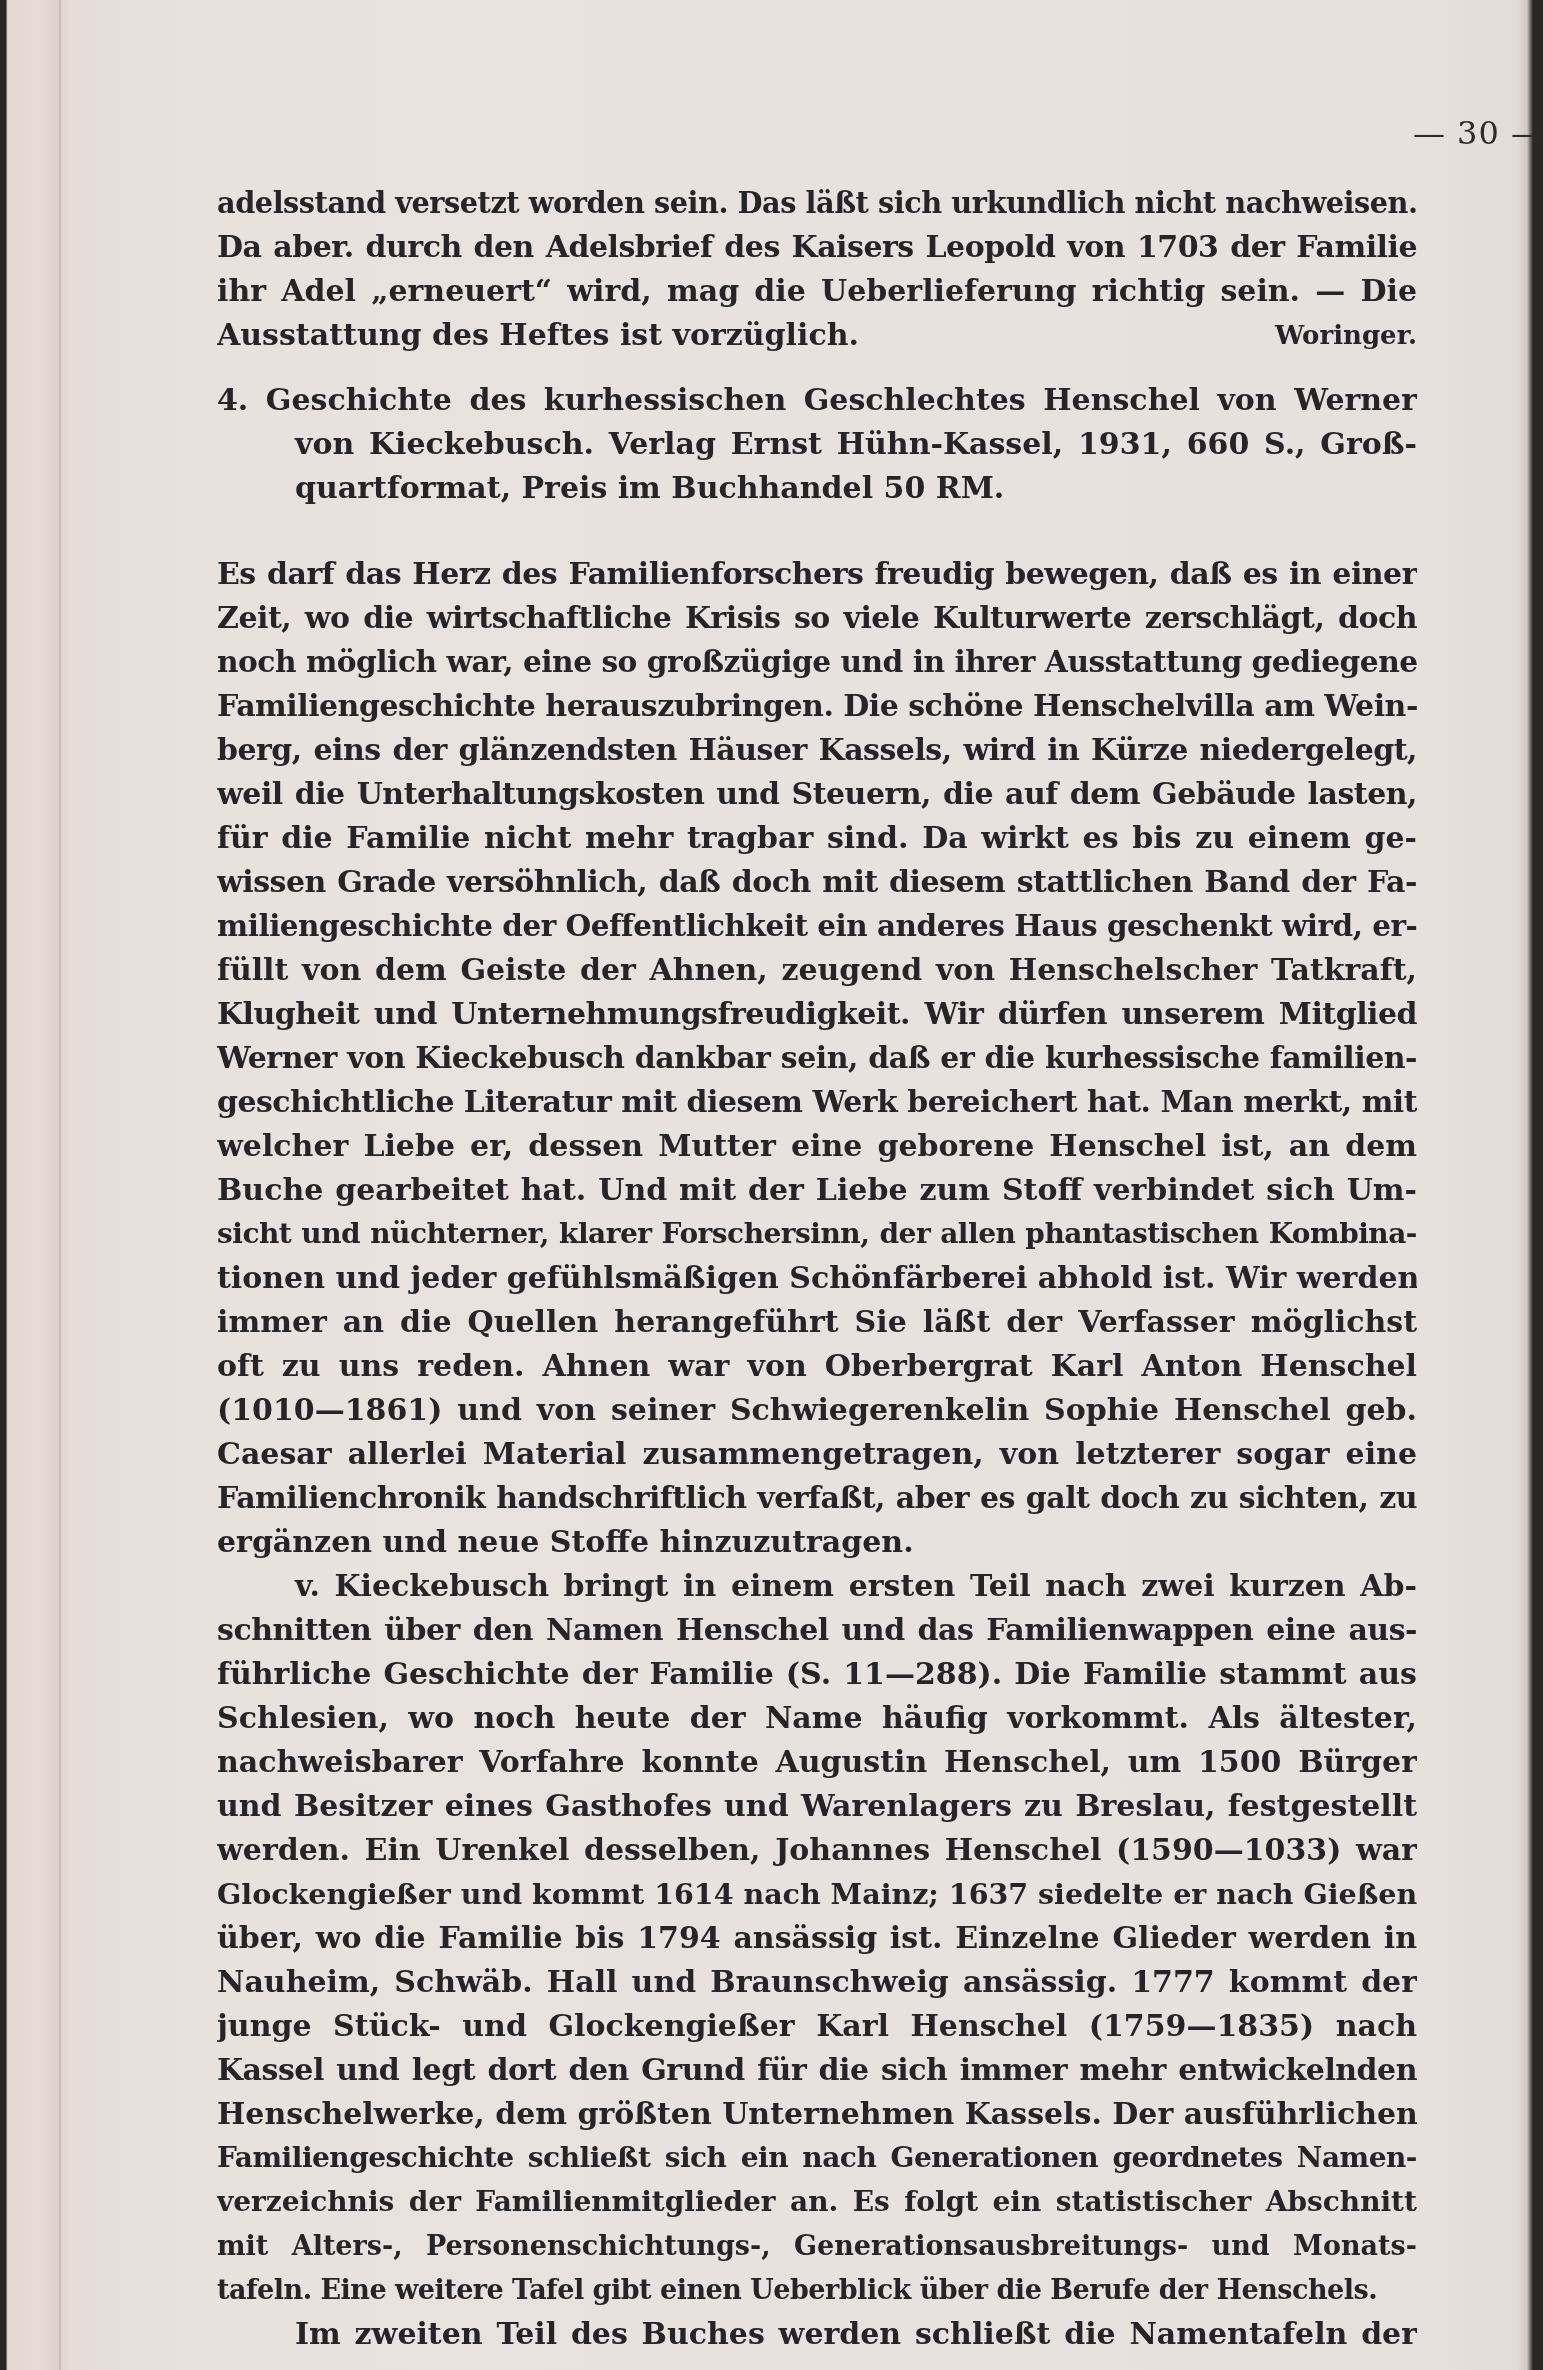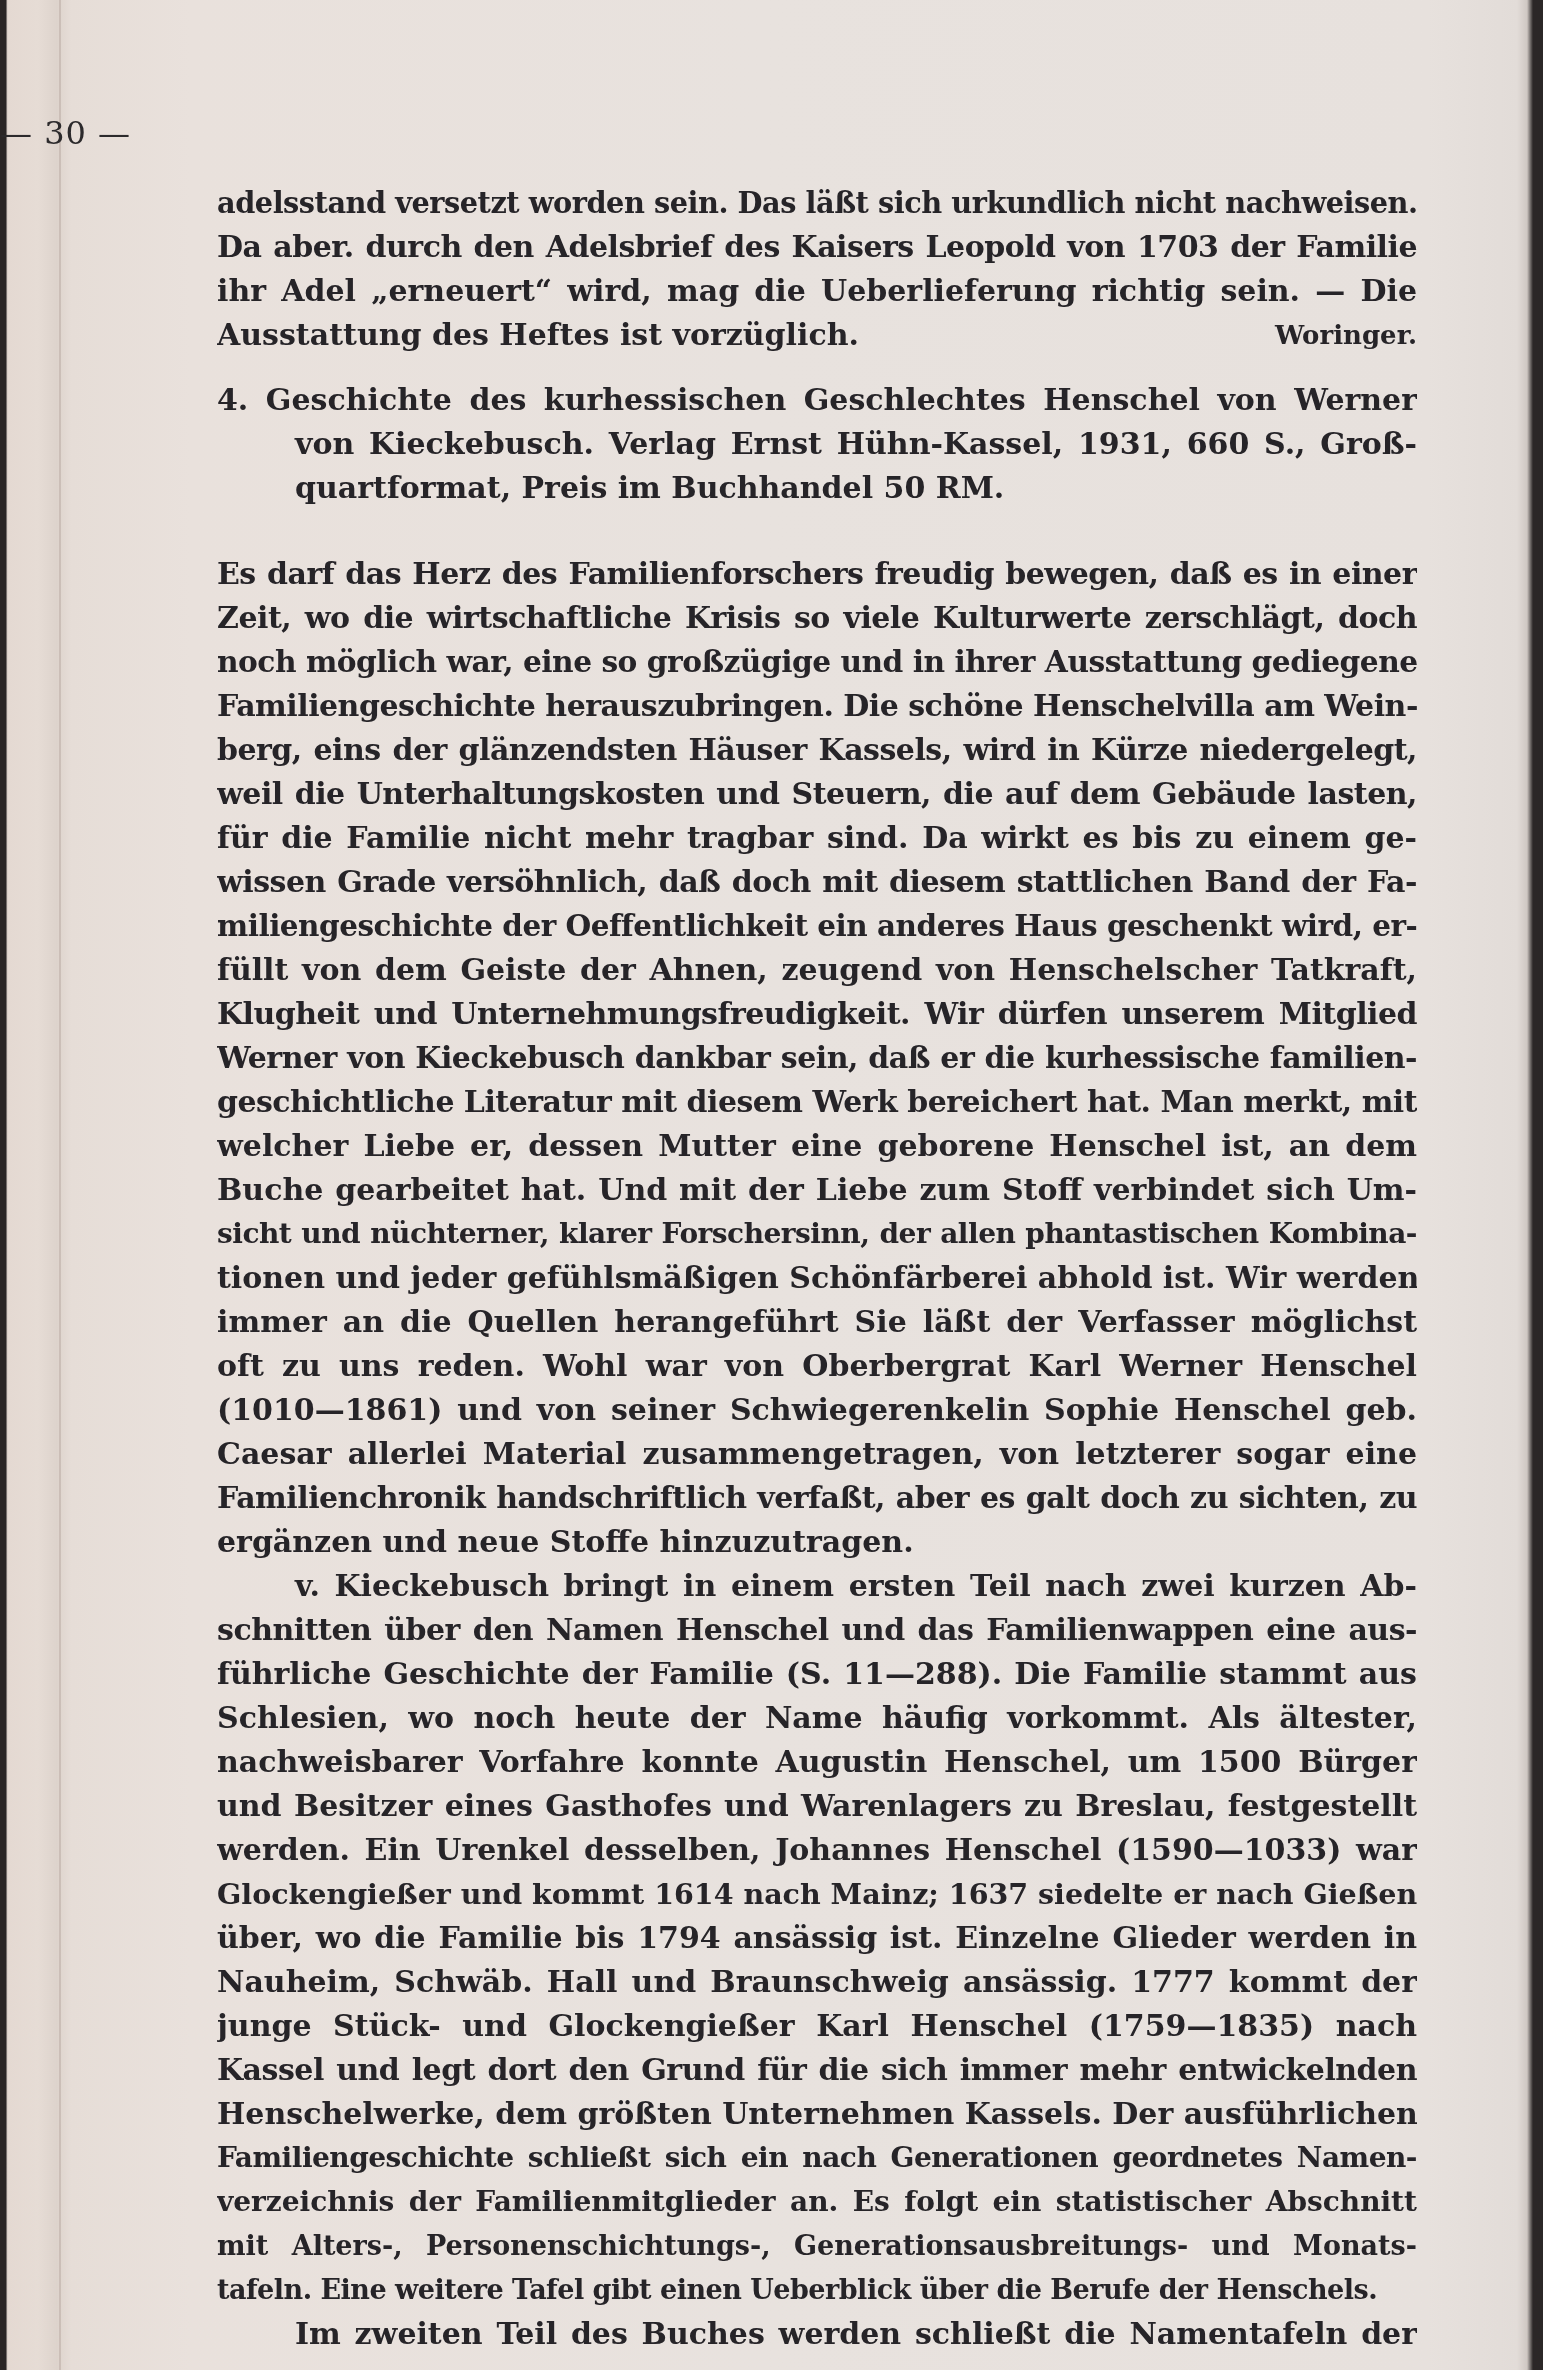--- a/index.html
+++ b/index.html
@@ -10,21 +10,21 @@
   }
   .page {
     position:absolute; left:0; top:0; width:1544px; height:2370px;
     background:linear-gradient(90deg,#2a2626 0px,#2a2626 5.7px,#e4d9d2 7.6px,#e6dcd5 38px,#ddd3cc 57px,#e6ddd7 71px,#e9e1dc 190px,#e8e2de 761px,#e7e1dd 1427px,#e2dcd8 1517px,#cfc8c3 1527px,#2b2727 1533px);
   }
   .gutter-line {
     position:absolute; left:59px; top:0; width:1.9px; height:2370px;
     background:rgba(190,175,168,0.6);
   }
   .page-number {
-    position:absolute; top:114px; left:0; width:1544px; text-align:left;
+    position:absolute; top:114px; left:0; width:1544px; text-align:right;
     font-size:32px; color:#2c2a2c; letter-spacing:1px;
   }
   .text {
     position:absolute; left:217px; width:1200px; top:181px;
     color:#262428; font-size:30px; line-height:44px;
     font-family:"DejaVu Serif", serif; font-weight:bold;
   }
   .line {
     display:block; white-space:nowrap; text-align:justify;
     text-align-last:justify; height:44px; overflow:hidden;
@@ -79,21 +79,21 @@
       <span class="line" style="letter-spacing: -0.5px; width: 1221px; transform: scaleX(0.982866);">miliengeschichte der Oeffentlichkeit ein anderes Haus geschenkt wird, er-</span>
       <span class="line">füllt von dem Geiste der Ahnen, zeugend von Henschelscher Tatkraft,</span>
       <span class="line" style="letter-spacing: -0.5px;">Klugheit und Unternehmungsfreudigkeit. Wir dürfen unserem Mitglied</span>
       <span class="line" style="letter-spacing: -0.5px;">Werner von Kieckebusch dankbar sein, daß er die kurhessische familien-</span>
       <span class="line" style="letter-spacing: -0.5px; width: 1202px; transform: scaleX(0.998418);">geschichtliche Literatur mit diesem Werk bereichert hat. Man merkt, mit</span>
       <span class="line">welcher Liebe er, dessen Mutter eine geborene Henschel ist, an dem</span>
       <span class="line">Buche gearbeitet hat. Und mit der Liebe zum Stoff verbindet sich Um-</span>
       <span class="line" style="font-size: 28px; letter-spacing: -0.5px;">sicht und nüchterner, klarer Forschersinn, der allen phantastischen Kombina-</span>
       <span class="line">tionen und jeder gefühlsmäßigen Schönfärberei abhold ist. Wir werden</span>
       <span class="line">immer an die Quellen herangeführt Sie läßt der Verfasser möglichst</span>
-      <span class="line">oft zu uns reden. Wohl war von Oberbergrat Karl Werner Henschel</span>
+      <span class="line">oft zu uns reden. Ahnen war von Oberbergrat Karl Anton Henschel</span>
       <span class="line">(1010—1861) und von seiner Schwiegerenkelin Sophie Henschel geb.</span>
       <span class="line">Caesar allerlei Material zusammengetragen, von letzterer sogar eine</span>
       <span class="line" style="letter-spacing: -0.5px;">Familienchronik handschriftlich verfaßt, aber es galt doch zu sichten, zu</span>
       <span class="line last">ergänzen und neue Stoffe hinzuzutragen.</span>
     </div>
 
     <div>
       <span class="line indent">v. Kieckebusch bringt in einem ersten Teil nach zwei kurzen Ab-</span>
       <span class="line" style="letter-spacing: -0.5px;">schnitten über den Namen Henschel und das Familienwappen eine aus-</span>
       <span class="line">führliche Geschichte der Familie (S. 11—288). Die Familie stammt aus</span>

